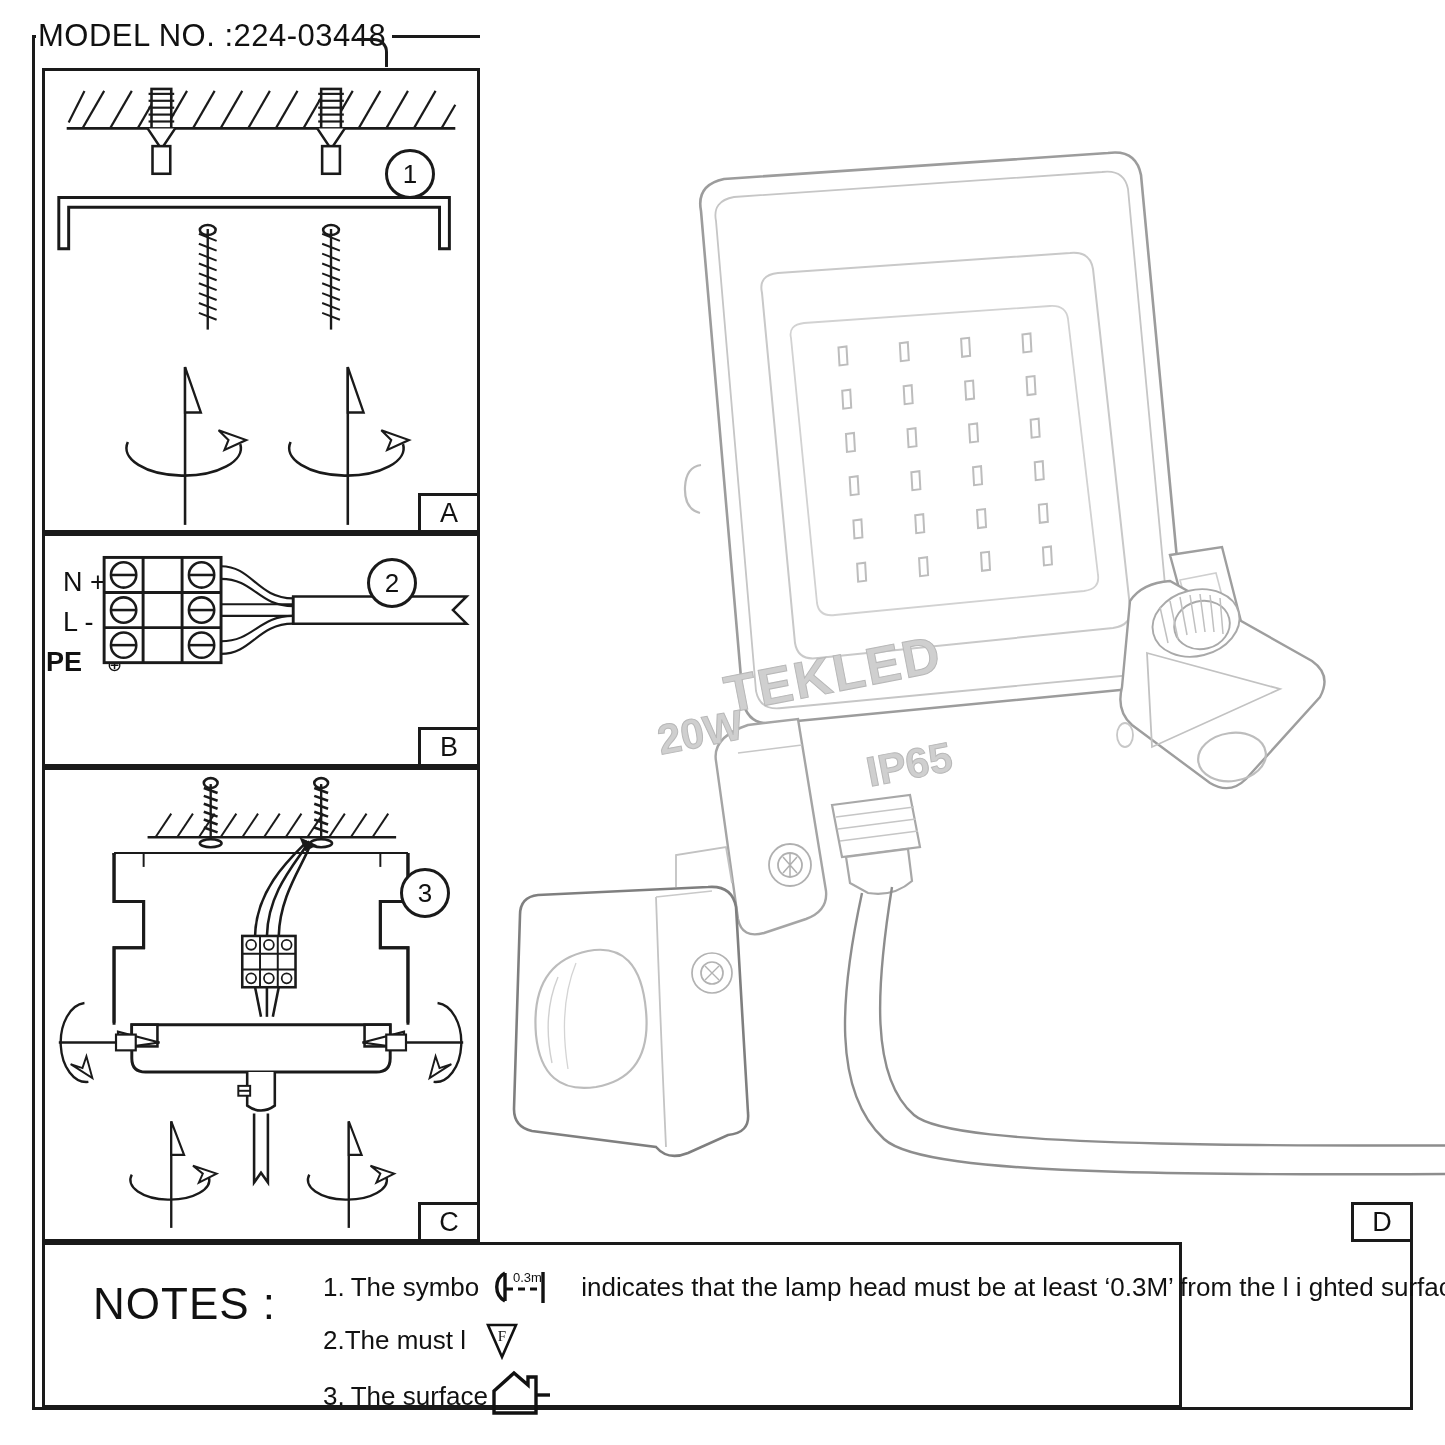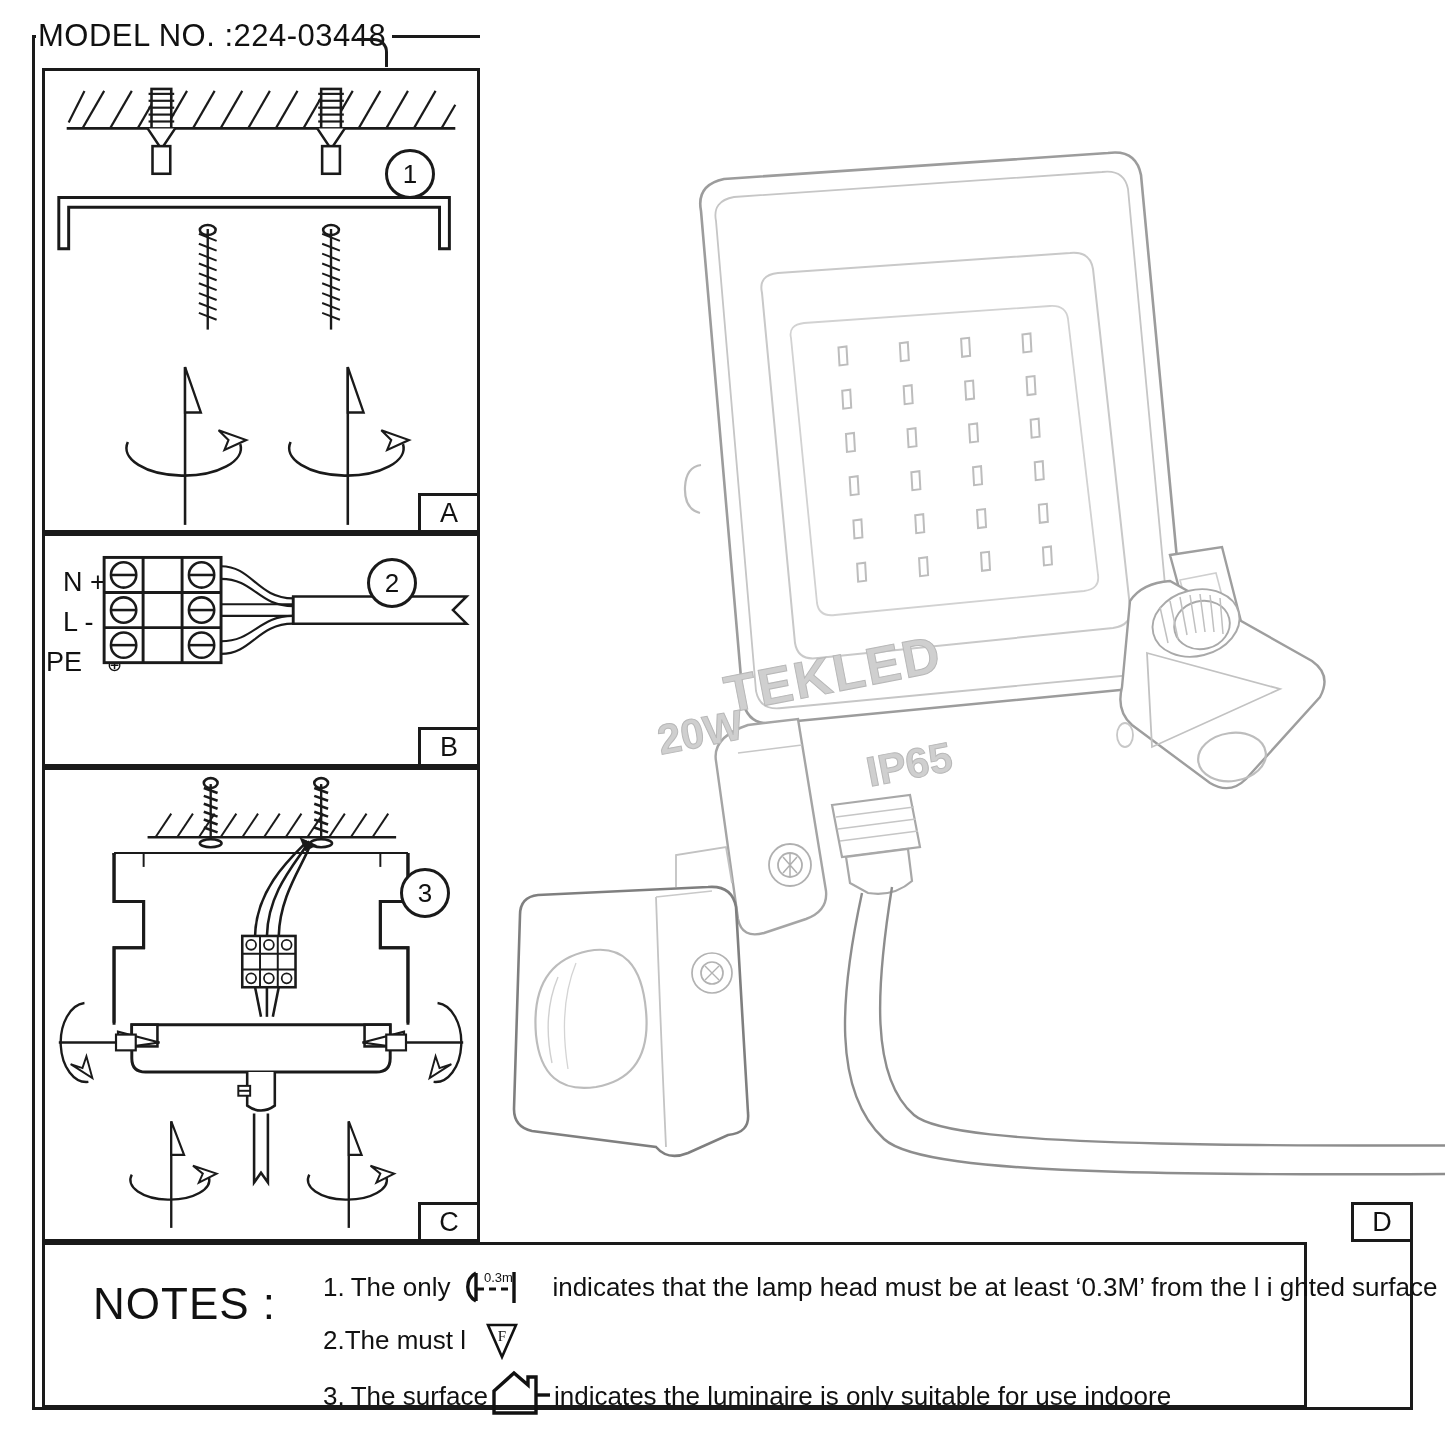--- a/index.html
+++ b/index.html
@@ -29,21 +29,21 @@
     border-right:3px solid #1a1a1a;border-top:3px solid #1a1a1a;
     border-top-right-radius:14px;background:transparent;z-index:31;
   }
 
   
   .panel{position:absolute;border:3px solid #1a1a1a;box-sizing:border-box;background:#fff;}
   #panelA{left:42px;top:68px;width:438px;height:465px;}
   #panelB{left:42px;top:533px;width:438px;height:234px;}
   #panelC{left:42px;top:767px;width:438px;height:475px;}
   #panelD{left:480px;top:35px;width:933px;height:1207px;border:none;}
-  #notes{left:42px;top:1242px;width:1265px;height:166px;border:3px solid #1a1a1a;}
+  #notes{left:42px;top:1242px;width:1140px;height:166px;border:3px solid #1a1a1a;}
 
   
   .corner-tag{
     position:absolute;right:-3px;bottom:-3px;
     width:62px;height:40px;border:3px solid #1a1a1a;
     background:#fff;box-sizing:border-box;
     display:flex;align-items:center;justify-content:center;
     font-size:27px;color:#111;z-index:20;
   }
   #panelD .corner-tag{right:0px;bottom:0px;}
@@ -202,21 +202,21 @@
         </g>
       </g>
     </svg>
     <div class="step-circle" style="left:340px;top:78px;">1</div>
     <div class="corner-tag">A</div>
   </div>
 
   <div class="panel" id="panelB">
     <div class="term-label" style="left:18px;top:31px;">N +</div>
     <div class="term-label" style="left:18px;top:71px;">L  -</div>
-    <div class="term-label" style="left:1px;top:111px;">PE</div>
+    <div class="term-label" style="left:1px;top:111px;font-weight:bold;">PE</div>
     <div class="term-label" style="left:62px;top:118px;font-size:18px;">⊕</div>
 
     <svg class="svg-layer" viewBox="0 0 438 234">
       <g stroke="#1a1a1a" fill="none" stroke-width="3">
 
         <rect x="58" y="22" width="120" height="108" fill="#fff"></rect>
         <line x1="58" y1="58" x2="178" y2="58"></line>
         <line x1="58" y1="94" x2="178" y2="94"></line>
         <line x1="98" y1="22" x2="98" y2="130"></line>
         <line x1="138" y1="22" x2="138" y2="130"></line>
@@ -501,21 +501,21 @@
 
     <div class="corner-tag">D</div>
   </div>
 
   <div class="panel" id="notes">
     <div class="notes-title">NOTES :</div>
 
     <div class="note-line" id="note1">
       <span class="note-txt">1.</span>
       <span class="sp" style="width:6px;"></span>
-      <span class="note-txt">The only</span>
+      <span class="note-txt">The symbo</span>
       <span class="sp" style="width:14px;"></span>
       <span class="note-sym" style="width:76px;height:40px;">
         <svg width="76" height="40" viewBox="0 0 76 40">
           <g stroke="#111" fill="none" stroke-width="3">
             <path d="M12,6 A16,16 0 0 0 12,34" stroke-width="3.4"></path>
             <line x1="12" y1="6" x2="12" y2="34" stroke-width="3.4"></line>
             <line x1="13" y1="22" x2="20" y2="22" stroke-width="3"></line>
             <line x1="25" y1="22" x2="32" y2="22" stroke-width="3"></line>
             <line x1="37" y1="22" x2="44" y2="22" stroke-width="3"></line>
             <line x1="50" y1="5" x2="50" y2="36" stroke-width="3.4"></line>
@@ -547,17 +547,16 @@
       <span class="sp" style="width:6px;"></span>
       <span class="note-txt">The surface</span>
       <span class="note-sym" style="width:66px;height:48px;margin-bottom:6px;">
         <svg width="66" height="48" viewBox="0 0 66 48">
           <g stroke="#111" fill="none" stroke-width="3.4">
             <path d="M6,44 L6,22 L26,4 L40,16 L40,8 L48,8 L48,22 L48,44 Z"></path>
             <line x1="48" y1="26" x2="62" y2="26"></line>
           </g>
         </svg>
       </span>
-      <span class="note-txt">indicates the luminaire is only suitable for use indoore</span>
     </div>
   </div>
 
 </div>
 
 </body></html>

